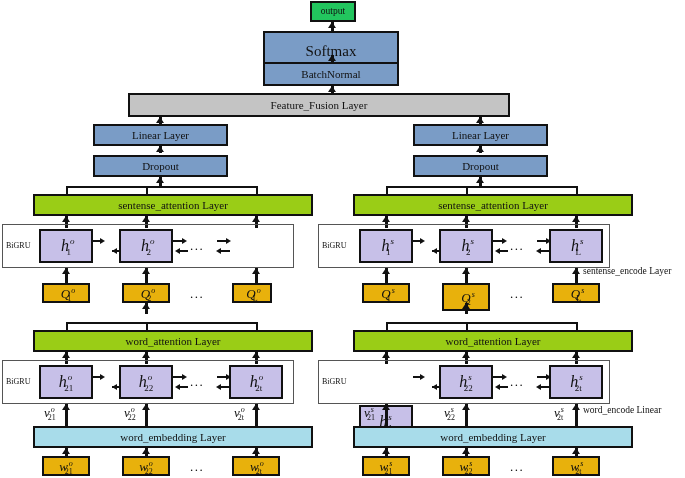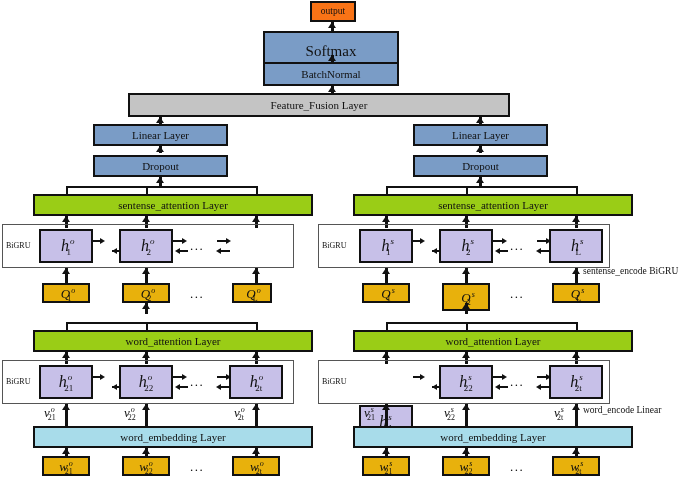--- a/index.html
+++ b/index.html
@@ -21,21 +21,21 @@
     color:#111;
     line-height:1;
     white-space:nowrap;
   }
   .blue   {background:#7a9cc6;}
   .gray   {background:#c4c4c4;}
   .green  {background:#9acd16;}
   .cyan   {background:#a8dcea;}
   .orange {background:#e8b10c;}
   .purple {background:#c7c0e8;}
-  .brown  {background:#f97316;}
+  .brown  {background:#22c55e;}
 
   .lbl-plain{font-size:11px;}
   .lbl-big  {font-size:15px;}
   .lbl-small{font-size:9.5px;}
 
   
   .grulane{
     position:absolute;box-sizing:border-box;
     border:1px solid #555;background:transparent;
   }
@@ -312,21 +312,21 @@
     <div class="box orange" style="left: 362px; top: 283px; width: 48px; height: 20px;">
       <span class="tok"><span class="base">Q</span><span class="sup" style="margin-right: -7px;">s</span><span class="sub">1</span></span>
     </div>
     <div class="box orange" style="left: 442px; top: 283px; width: 48px; height: 28px;">
       <span class="tok"><span class="base">Q</span><span class="sup" style="margin-right: -7px;">s</span><span class="sub">2</span></span>
     </div>
     <div class="box orange" style="left: 552px; top: 283px; width: 48px; height: 20px;">
       <span class="tok"><span class="base">Q</span><span class="sup" style="margin-right: -7px;">s</span><span class="sub">L</span></span>
     </div>
     <div class="dots" style="left: 510px; top: 286px;">...</div>
-    <div class="freetext caption" style="left: 583px; top: 266px;">sentense_encode BiGRU</div>
+    <div class="freetext caption" style="left: 583px; top: 266px;">sentense_encode Layer</div>
     <div class="vline" style="left: 464.5px; top: 303px; width: 3px; height: 11px;"></div>
     <div class="arrup" style="left: 461.5px; top: 303px;"></div>
     <div class="hline" style="left: 386px; top: 322px; width: 190px; height: 2px;"></div>
     <div class="vline" style="left: 386px; top: 322px; width: 2px; height: 8px;"></div>
     <div class="vline" style="left: 466px; top: 322px; width: 2px; height: 8px;"></div>
     <div class="vline" style="left: 576px; top: 322px; width: 2px; height: 8px;"></div>
     <div class="hline" style="left: 386px; top: 322px; width: 190px; height: 2px;"></div>
     <div class="box green" style="left: 353px; top: 330px; width: 280px; height: 22px;">
       <span class="lbl-plain">word_attention Layer</span>
     </div>

